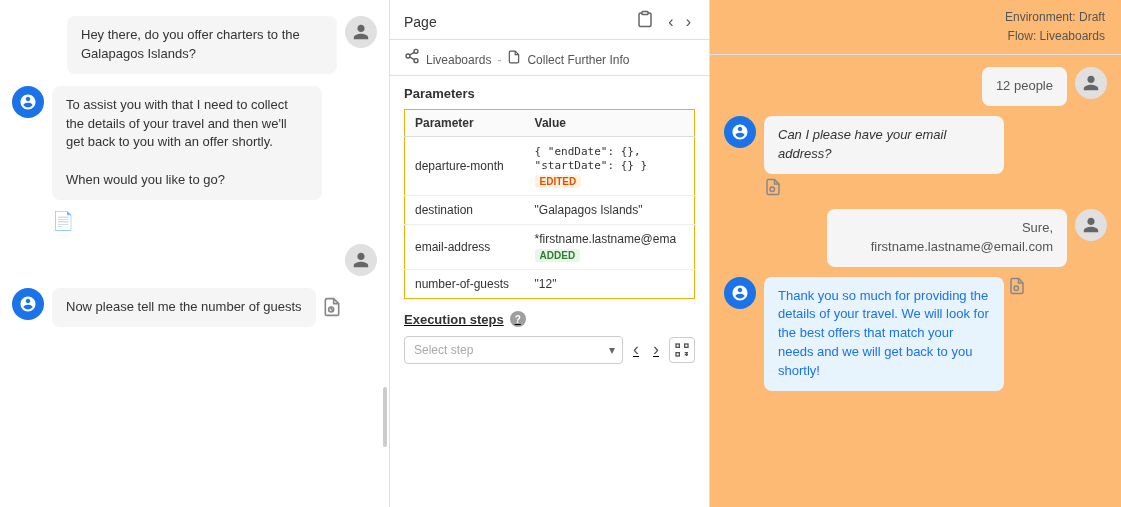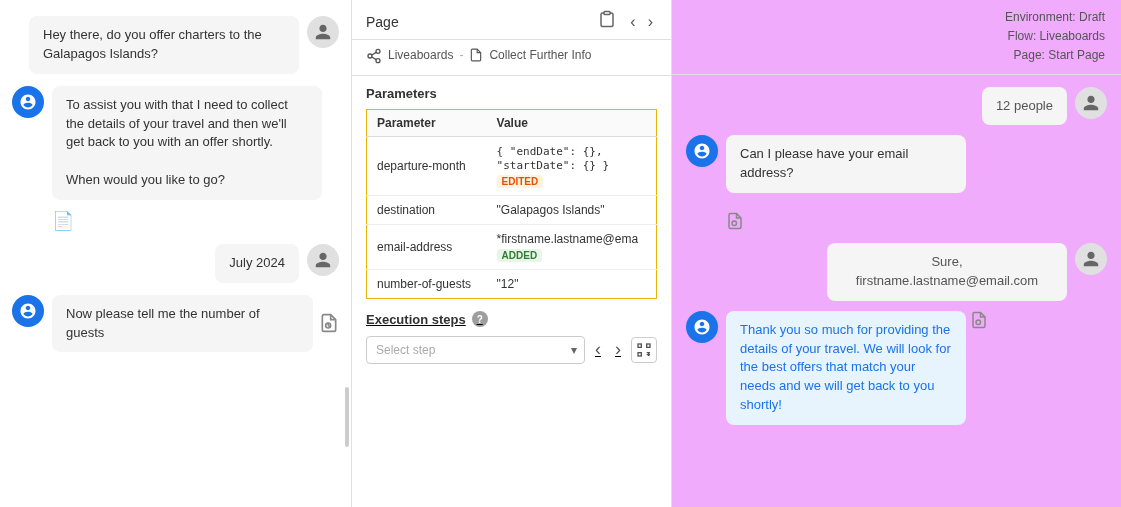--- a/index.html
+++ b/index.html
@@ -8,21 +8,21 @@
       background: #fff;
       display: flex;
       width: 1121px;
       height: 507px;
       overflow: hidden;
       font-size: 13px;
     }
 
     
     .left-panel {
-      width: 352px;
+      width: 390px;
       border-right: 1px solid #e0e0e0;
       display: flex;
       flex-direction: column;
       overflow: hidden;
       background: #fff;
       justify-content: flex-end;
     }
     .chat-area {
       flex: 1;
       overflow-y: auto;
@@ -110,21 +110,21 @@
       border: none;
       background: none;
       cursor: pointer;
       color: #555;
       font-size: 16px;
       padding: 2px 4px;
       border-radius: 4px;
     }
     .breadcrumb {
       display: flex;
-      align-items: flex-start;
+      align-items: flex-end;
       gap: 6px;
       padding: 8px 14px;
       font-size: 12px;
       color: #555;
       border-bottom: 1px solid #e0e0e0;
     }
     .breadcrumb-sep {
       color: #aaa;
     }
     .breadcrumb-item {
@@ -254,21 +254,21 @@
       align-items: center;
       justify-content: center;
     }
 
     
     .right-panel {
       flex: 1;
       display: flex;
       flex-direction: column;
       overflow: hidden;
-      background: #f0abfc;
+      background: #fdba74;
     }
     .env-header {
       padding: 8px 16px;
       border-bottom: 1px solid #e0e0e0;
       font-size: 12px;
       color: #555;
       line-height: 1.6;
       text-align: right;
     }
     .right-chat {
@@ -294,21 +294,21 @@
       font-size: 13px;
       line-height: 1.45;
     }
     .r-bubble.bot {
       background: #f5f5f5;
       color: #333;
     }
     .r-bubble.user {
       background: #f5f5f5;
       color: #555;
-      text-align: center;
+      text-align: right;
     }
     .r-bubble.blue-text {
       background: #e8f4fd;
       color: #1a73e8;
     }
   </style>
 </head>
 <body>
 
 <div class="left-panel">
@@ -340,23 +340,20 @@
         </div>
       </div>
     </div>
 
     <div style="display:flex;flex-direction:column;gap:2px;">
       <div class="chat-row right">
         <div class="avatar">
           <svg viewBox="0 0 24 24" fill="#666" width="18" height="18">
               <path d="M12 12c2.7 0 4.8-2.1 4.8-4.8S14.7 2.4 12 2.4 7.2 4.5 7.2 7.2 9.3 12 12 12zm0 2.4c-3.2 0-9.6 1.6-9.6 4.8v2.4h19.2v-2.4c0-3.2-6.4-4.8-9.6-4.8z"></path>
             </svg>
-        </div>
-        <div class="bubble user">
-          <span>July 2024</span>
         </div>
       </div>
     </div>
 
     <div class="chat-row">
       <div class="avatar bot">
         <svg viewBox="0 0 24 24" fill="white" width="18" height="18">
             <path d="M12 2C6.48 2 2 6.48 2 12s4.48 10 10 10 10-4.48 10-10S17.52 2 12 2zm0 3c1.66 0 3 1.34 3 3s-1.34 3-3 3-3-1.34-3-3 1.34-3 3-3zm0 14.2c-2.5 0-4.71-1.28-6-3.22.03-1.99 4-3.08 6-3.08 1.99 0 5.97 1.09 6 3.08-1.29 1.94-3.5 3.22-6 3.22z"></path>
           </svg>
       </div>
@@ -483,21 +480,20 @@
           </svg>
       </button>
     </div>
   </div>
 </div>
 
 <div class="right-panel">
   <div class="env-header">
     <div>Environment: Draft</div>
     <div>Flow: Liveaboards</div>
-    <div>Page: Start Page</div>
   </div>
 
   <div class="right-chat">
 
     <div class="r-chat-row right">
       <div class="avatar">
         <svg viewBox="0 0 24 24" fill="#666" width="18" height="18">
             <path d="M12 12c2.7 0 4.8-2.1 4.8-4.8S14.7 2.4 12 2.4 7.2 4.5 7.2 7.2 9.3 12 12 12zm0 2.4c-3.2 0-9.6 1.6-9.6 4.8v2.4h19.2v-2.4c0-3.2-6.4-4.8-9.6-4.8z"></path>
           </svg>
       </div>
@@ -505,21 +501,21 @@
         <span>12 people</span>
       </div>
     </div>
 
     <div class="r-chat-row">
       <div class="avatar bot">
         <svg viewBox="0 0 24 24" fill="white" width="18" height="18">
             <path d="M12 2C6.48 2 2 6.48 2 12s4.48 10 10 10 10-4.48 10-10S17.52 2 12 2zm0 3c1.66 0 3 1.34 3 3s-1.34 3-3 3-3-1.34-3-3 1.34-3 3-3zm0 14.2c-2.5 0-4.71-1.28-6-3.22.03-1.99 4-3.08 6-3.08 1.99 0 5.97 1.09 6 3.08-1.29 1.94-3.5 3.22-6 3.22z"></path>
           </svg>
       </div>
-      <div style="display:flex;flex-direction:column;gap:19px;">
+      <div style="display:flex;flex-direction:column;gap:4px;font-style:italic;">
         <div class="r-bubble bot">
           <span>Can I please have your email address?</span>
         </div>
         <span>
           <svg width="18" height="18" viewBox="0 0 24 24" fill="none" stroke="#888" stroke-width="2">
               <path d="M14 2H6a2 2 0 0 0-2 2v16a2 2 0 0 0 2 2h12a2 2 0 0 0 2-2V8z"></path>
               <polyline points="14 2 14 8 20 8"></polyline>
               <circle cx="11" cy="15" r="3"></circle>
             </svg>
         </span>

